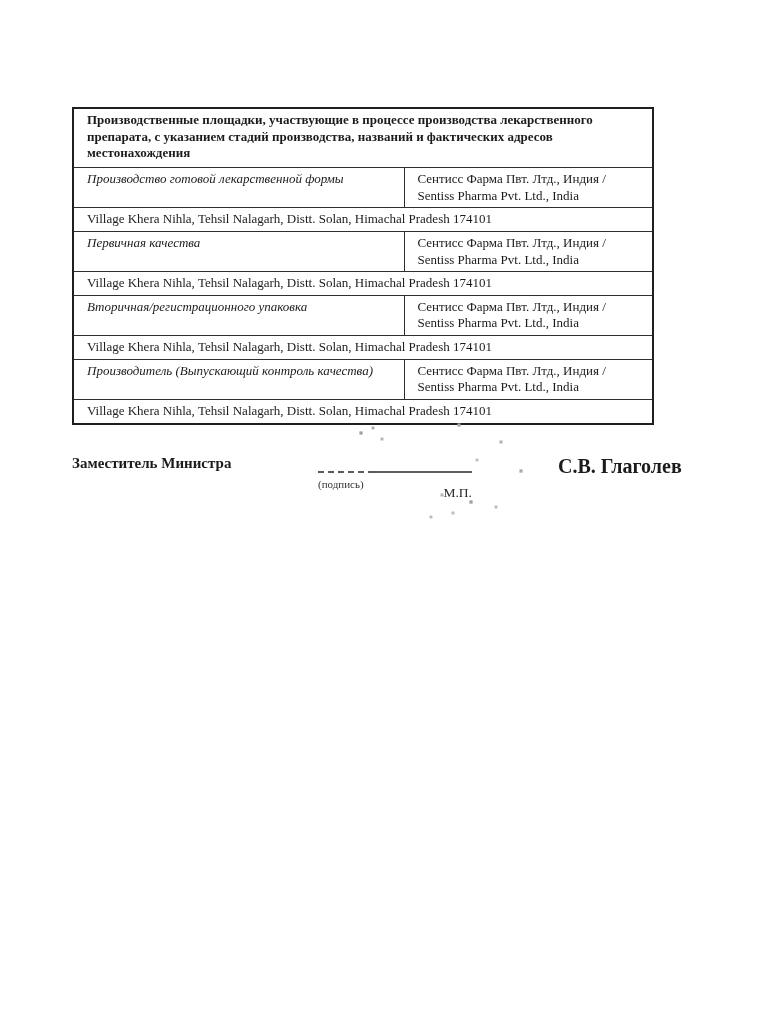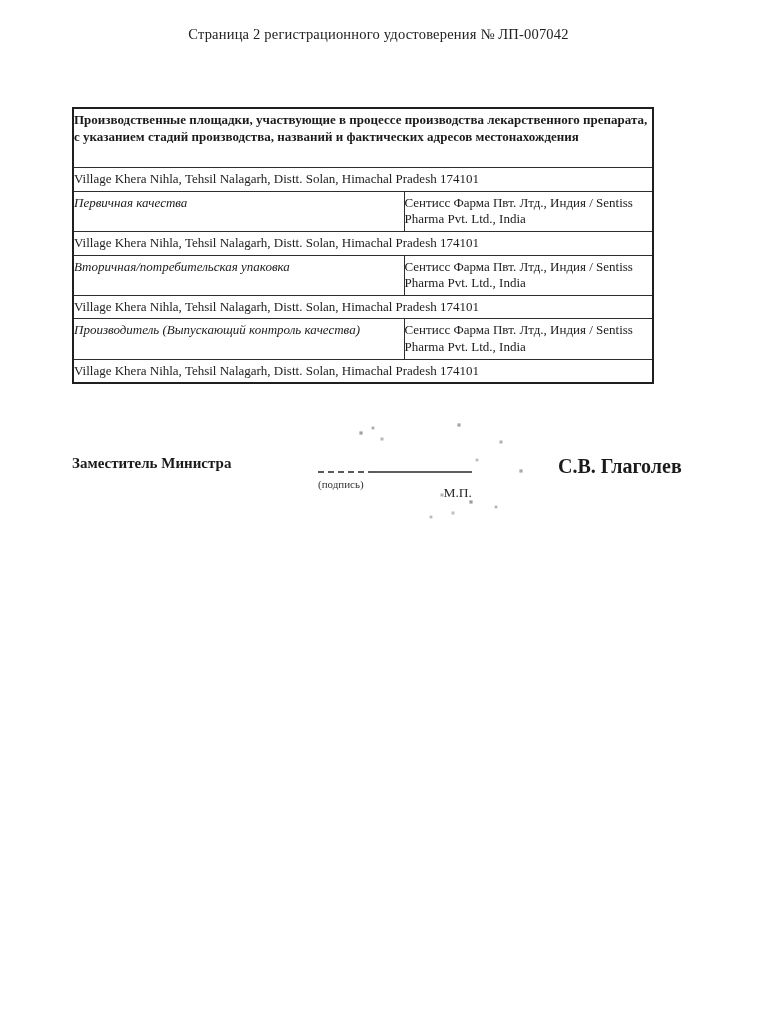--- a/index.html
+++ b/index.html
@@ -25,21 +25,21 @@
   table.prod-table {
     position: absolute;
     left: 72px; top: 107px;
     width: 580px;
     border-collapse: collapse;
     table-layout: fixed;
     border: 2px solid #1f1f1f;
   }
   table.prod-table td {
     border: 1px solid #2e2e2e;
-    padding: 3px 0;
+    padding: 3px 13px;
     vertical-align: top;
     font-size: 13px;
     line-height: 1.28;
     color: #1b1b1b;
     overflow: hidden;
   }
   td.th {
     font-weight: bold;
     font-size: 13.5px;
     line-height: 1.42;
@@ -98,46 +98,49 @@
       495px 506px 0 0.4px #b6b6b6,
       452px 512px 0 0.5px #c0c0c0,
       430px 516px 0 0.4px #bababa;
   }
 </style>
 </head>
 <body>
 
 <div class="page">
 
-  <div class="page-header">Страница 2 регистрационного удостоверения № ЛП-007042</div>
 
   <table class="prod-table">
     <colgroup>
         <col class="c-left">
         <col class="c-right">
       </colgroup>
     <tbody>
       <tr>
         <td class="th" colspan="2">Производственные площадки, участвующие в процессе производства лекарственного препарата, с указанием стадий производства, названий и фактических адресов местонахождения</td>
       </tr>
 
+      <tr>
+        <td class="stage">Производство готовой лекарственной формы</td>
+        <td class="manu">Сентисс Фарма Пвт. Лтд., Индия / Sentiss Pharma Pvt. Ltd., India</td>
+      </tr>
       <tr>
         <td class="addr" colspan="2">Village Khera Nihla, Tehsil Nalagarh, Distt. Solan, Himachal Pradesh 174101</td>
       </tr>
 
       <tr>
         <td class="stage">Первичная качества</td>
         <td class="manu">Сентисс Фарма Пвт. Лтд., Индия / Sentiss Pharma Pvt. Ltd., India</td>
       </tr>
       <tr>
         <td class="addr" colspan="2">Village Khera Nihla, Tehsil Nalagarh, Distt. Solan, Himachal Pradesh 174101</td>
       </tr>
 
       <tr>
-        <td class="stage">Вторичная/потребительская упаковка</td>
+        <td class="stage">Вторичная/регистрационного упаковка</td>
         <td class="manu">Сентисс Фарма Пвт. Лтд., Индия / Sentiss Pharma Pvt. Ltd., India</td>
       </tr>
       <tr>
         <td class="addr" colspan="2">Village Khera Nihla, Tehsil Nalagarh, Distt. Solan, Himachal Pradesh 174101</td>
       </tr>
 
       <tr>
         <td class="stage">Производитель (Выпускающий контроль качества)</td>
         <td class="manu">Сентисс Фарма Пвт. Лтд., Индия / Sentiss Pharma Pvt. Ltd., India</td>
       </tr>

